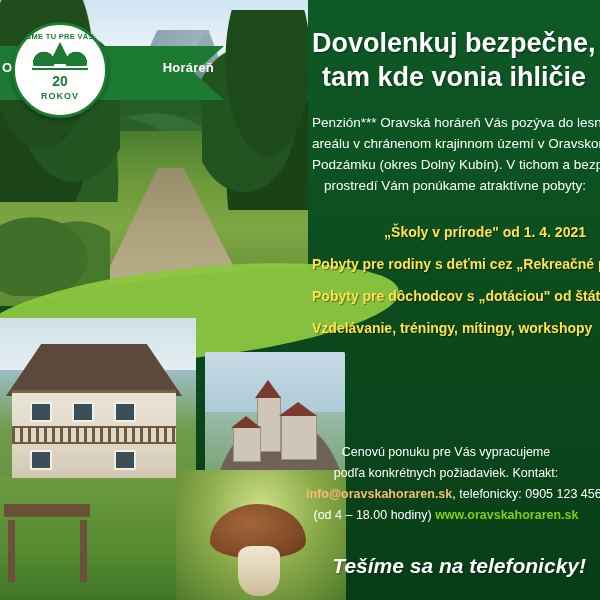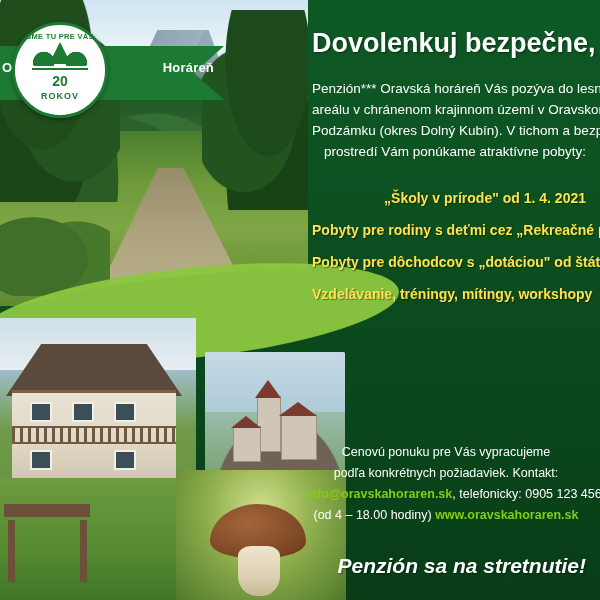--- a/index.html
+++ b/index.html
@@ -350,21 +350,21 @@
     position: absolute;
     right: 14px;
     bottom: 74px;
     width: 280px;
     text-align: center;
     font-size: 12.5px;
     line-height: 21px;
     color: #ffffff;
     white-space: nowrap;
   }
-  .contact .mail { color: #84cc16; font-weight: bold; }
+  .contact .mail { color: #fdba74; font-weight: bold; }
   .contact .web { color: #84cc16; font-weight: bold; }
   .closing {
     position: absolute;
     right: 14px;
     bottom: 22px;
     font-size: 21px;
     font-style: italic;
     font-weight: bold;
     color: #ffffff;
     text-shadow: 1px 1px 2px rgba(0,0,0,.4);
@@ -436,20 +436,21 @@
     <div class="b-top">SME TU PRE VÁS</div>
     <div class="b-tree"></div>
     <div class="b-line"></div>
     <div class="b-num">20</div>
     <div class="b-years">ROKOV</div>
   </div>
 
   <div class="content">
     <div class="headline">
       <span class="l1">Dovolenkuj bezpečne,</span>
+      <span class="l2">tam kde vonia ihličie</span>
     </div>
 
     <div class="intro">
       <p>Penzión*** Oravská horáreň Vás pozýva do lesníckeho</p>
       <p>areálu v chránenom krajinnom území v Oravskom</p>
       <p>Podzámku (okres Dolný Kubín). V tichom a bezpečnom</p>
       <p>prostredí Vám ponúkame atraktívne pobyty:</p>
     </div>
 
     <div class="offers">
@@ -464,16 +465,16 @@
       <div>podľa konkrétnych požiadaviek. Kontakt:</div>
       <div>
         <span class="mail">info@oravskahoraren.sk</span><span>, telefonicky: 0905 123 456</span>
       </div>
       <div>
         <span>(od 4 – 18.00 hodiny)</span>
         <span class="web">www.oravskahoraren.sk</span>
       </div>
     </div>
 
-    <div class="closing">Penzión sa na stretnutie!</div>
+    <div class="closing">Tešíme sa na telefonicky!</div>
   </div>
 
 </div>
 
 </body></html>

